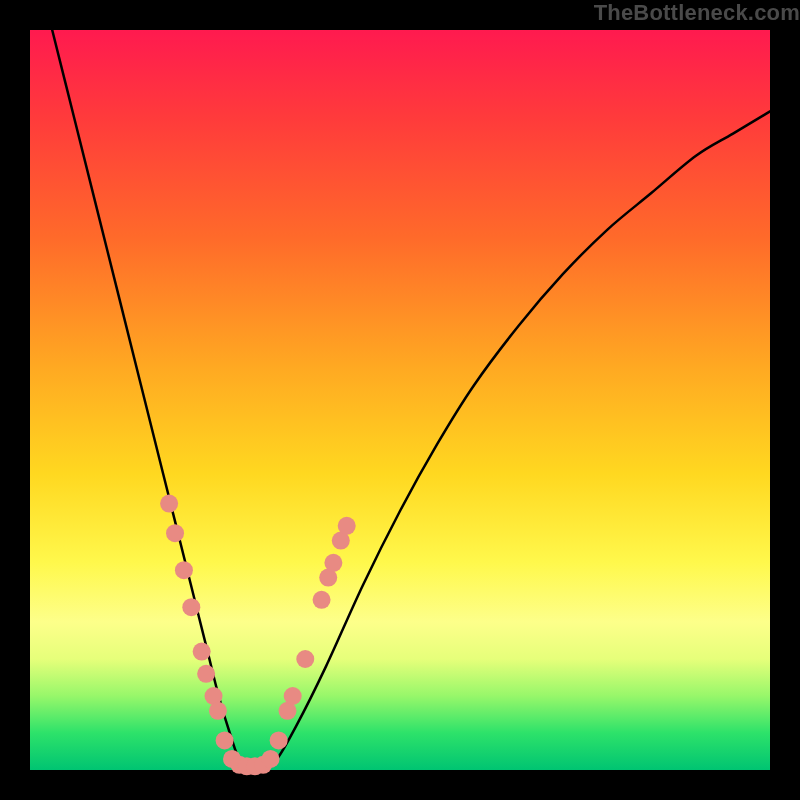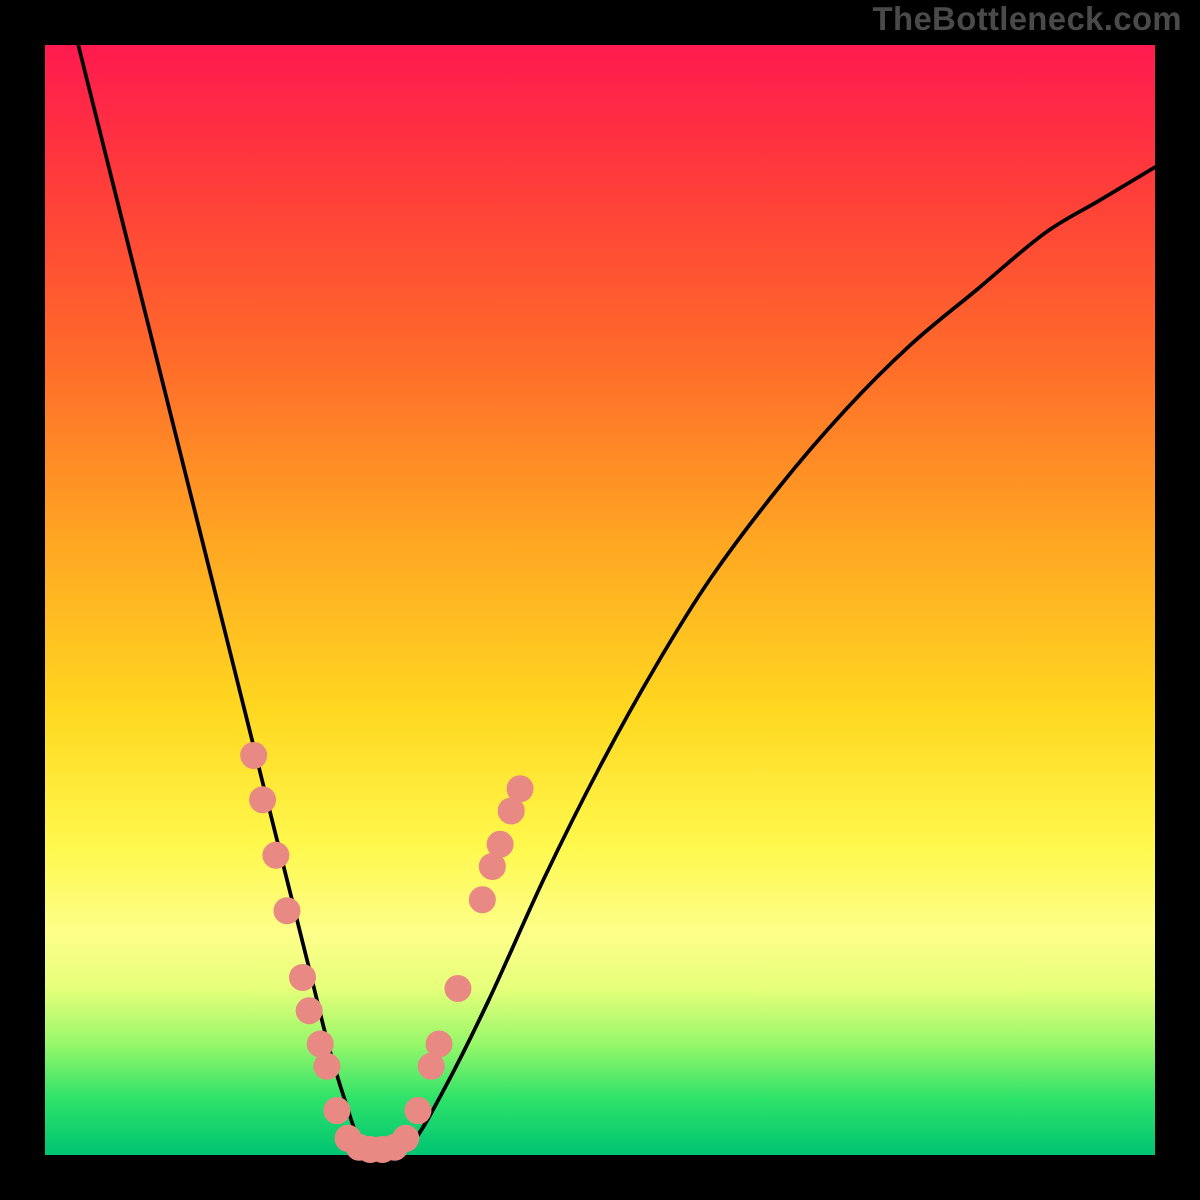--- a/index.html
+++ b/index.html
@@ -30,21 +30,21 @@
       #fff84c 72%,
       #fdff8a 80%,
       #e6ff7a 85%,
       #97f76a 90%,
       #2de26a 95%,
       #00c472 100%);
   }
   .watermark {
     position: absolute;
     top: 0;
-    right: 12px;
+    right: 0;
     font-family: Arial, Helvetica, sans-serif;
     font-size: 22px;
     font-weight: 600;
     color: #4a4a4a;
     letter-spacing: 0.2px;
     user-select: none;
   }
   svg.curve {
     position: absolute;
     left: 0;

